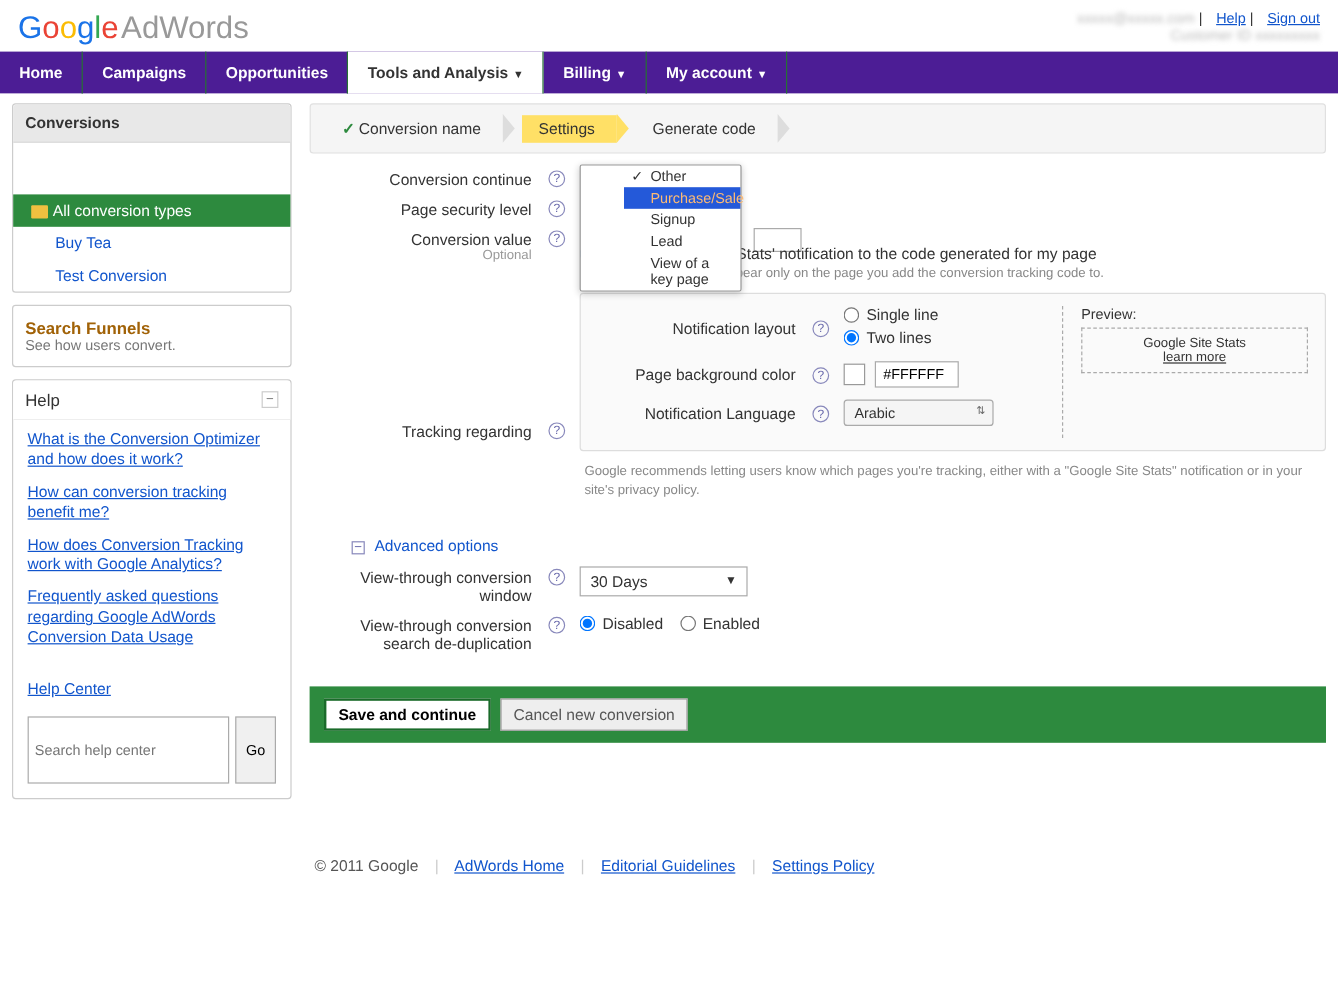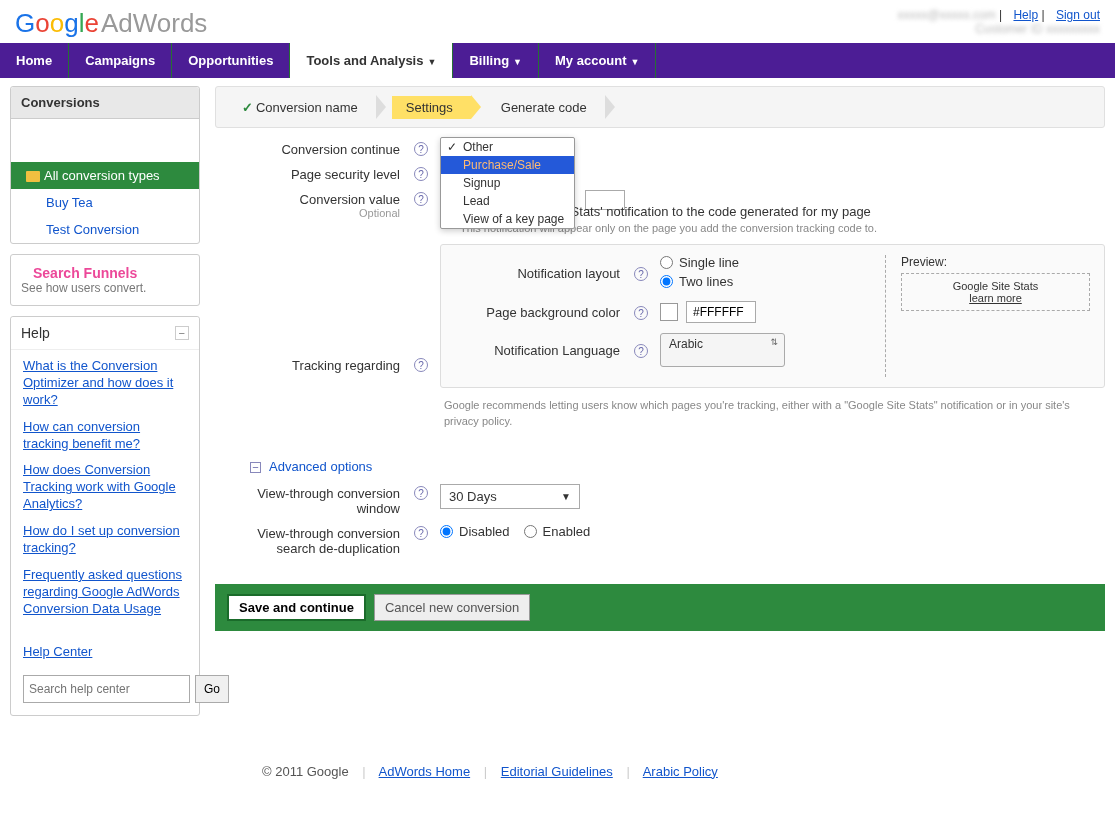--- a/index.html
+++ b/index.html
@@ -11,68 +11,68 @@
 .logo .g2 { color: #1a73e8; } .logo .l { color: #34a853; } .logo .e { color: #ea4335; }
 .logo .adwords { color: #999; font-weight: normal; margin-left: 2px; }
 .header-right { text-align: right; font-size: 12px; }
 .header-right a { color: #1155cc; text-decoration: underline; margin-left: 8px; }
 .blurred { color: #bbb; filter: blur(2px); }
 .main-nav { background: #4c1d95; display: flex; padding: 0; }
 .main-nav .tab { color: #fff; padding: 10px 16px; font-weight: bold; font-size: 13px; cursor: pointer; border-right: 1px solid #267035; }
 .main-nav .tab.active { background: #fff; color: #333; border-top: 0; }
 .main-nav .tab .arrow { font-size: 9px; margin-left: 4px; }
 .content-wrap { display: flex; padding: 8px 10px; gap: 15px; background: #fff; }
-.sidebar { width: 190px; flex-shrink: 0; }
+.sidebar { width: 233px; flex-shrink: 0; }
 .panel { border: 1px solid #ccc; border-radius: 3px; margin-bottom: 10px; background: #fff; }
 .panel-header { background: #e8e8e8; padding: 8px 10px; font-weight: bold; font-size: 13px; border-bottom: 1px solid #ccc; border-radius: 3px 3px 0 0; }
 .panel-body { padding: 0; margin-top: 43px; }
 .tree-item { padding: 6px 10px 6px 15px; cursor: pointer; color: #1155cc; }
 .tree-item.active { background: #2d8a3e; color: #fff; padding-left: 15px; }
 .tree-item.active .folder-icon { display: inline-block; width: 14px; height: 11px; background: #f0c040; margin-right: 4px; vertical-align: middle; border-radius: 1px; }
 .tree-sub { padding-left: 35px; }
 .panel-funnels { padding: 10px; }
-.panel-funnels .title { color: #ec4899; font-weight: bold; font-size: 14px; margin-left: 12px; }
+.panel-funnels .title { color: #a16207; font-weight: bold; font-size: 14px; }
 .panel-funnels .sub { color: #777; font-size: 12px; }
 .panel-help { }
 .panel-help .panel-header { background: #fff; border-bottom: 1px solid #eee; display: flex; justify-content: space-between; align-items: center; font-weight: normal; font-size: 14px; }
 .panel-help .collapse { cursor: pointer; font-size: 11px; color: #777; border: 1px solid #ccc; padding: 0 3px; }
 .help-links { padding: 8px 12px; }
 .help-links a { display: block; color: #1155cc; margin-bottom: 10px; line-height: 1.3; }
 .help-center-link { padding: 8px 12px; }
 .help-center-link a { color: #1155cc; }
 .help-search { padding: 8px 12px 12px; display: flex; gap: 5px; }
-.help-search input { flex: 1; border: 1px solid #aaa; padding: 6px 5px; font-size: 12px; }
+.help-search input { flex: 1; border: 1px solid #aaa; padding: 20px 5px; font-size: 12px; }
 .help-search button { border: 1px solid #aaa; background: #f0f0f0; padding: 3px 8px; cursor: pointer; font-size: 12px; }
 .main { flex: 1; }
 .breadcrumb-bar { background: #f5f5f5; border: 1px solid #e0e0e0; border-radius: 3px; padding: 8px 12px; margin-bottom: 10px; display: flex; align-items: center; position: relative; }
 .bc-step { display: inline-flex; align-items: center; padding: 4px 18px 4px 14px; position: relative; font-size: 13px; }
 .bc-step.done .check { color: #2d8a3e; font-weight: bold; margin-right: 3px; }
 .bc-step.active { background: #ffe066; }
 .bc-arrow { width: 0; height: 0; border-top: 12px solid transparent; border-bottom: 12px solid transparent; border-left: 10px solid #ffe066; margin-right: 6px; }
 .bc-arrow.grey { border-left-color: #ddd; }
 .form-area { padding: 2px 0 20px; position: relative; }
 .form-row { display: flex; align-items: flex-start; margin-bottom: 8px; }
 .form-label { width: 195px; text-align: right; padding-right: 10px; padding-top: 2px; font-size: 13px; }
 .form-label .optional { display: block; color: #999; font-size: 11px; }
 .help-icon { display: inline-block; width: 14px; height: 14px; border: 1px solid #88b; border-radius: 50%; color: #66a; font-size: 10px; text-align: center; line-height: 13px; margin-left: 4px; margin-right: 12px; flex-shrink: 0; margin-top: 2px; }
 .form-content { flex: 1; position: relative; }
-.dropdown-open { position: absolute; top: -3px; left: 0; background: #fff; border: 1px solid #999; border-radius: 2px; box-shadow: 0 2px 6px rgba(0,0,0,.2); z-index: 100; width: 135px; font-size: 12px; }
+.dropdown-open { position: absolute; top: -3px; left: 0; background: #fff; border: 1px solid #999; border-radius: 2px; box-shadow: 0 2px 6px rgba(0,0,0,.2); z-index: 100; width: 135px; font-size: 12px; padding-left: 36px; }
 .dropdown-open .opt { padding: 2px 8px 2px 22px; cursor: pointer; position: relative; }
 .dropdown-open .opt.selected::before { content: "✓"; position: absolute; left: 6px; }
 .dropdown-open .opt.highlight { background: #2459d9; color: #fdba74; }
 .radio-row { display: flex; align-items: center; gap: 6px; margin-bottom: 2px; }
 .radio-row input { margin: 0; }
 .notification-box { border: 1px solid #ddd; background: #fafafa; border-radius: 3px; margin: 6px 0 10px; padding: 10px 14px; display: flex; gap: 20px; }
 .notif-left { flex: 1; }
 .notif-row { display: flex; align-items: center; margin-bottom: 10px; }
 .notif-label { width: 175px; text-align: right; padding-right: 10px; font-size: 13px; }
 .notif-content { display: flex; align-items: center; gap: 8px; flex-wrap: wrap; }
 .color-swatch { width: 18px; height: 18px; border: 1px solid #999; background: #fff; display: inline-block; }
 .color-text { border: 1px solid #aaa; padding: 3px 6px; font-size: 12px; width: 70px; }
-.lang-select { border: 1px solid #aaa; border-radius: 3px; padding: 3px 20px 15px 8px; font-size: 12px; background: #f5f5f5; width: 125px; position: relative; }
+.lang-select { border: 1px solid #aaa; border-radius: 3px; padding: 3px 20px 3px 8px; font-size: 12px; background: #f5f5f5; width: 125px; position: relative; }
 .lang-select::after { content: "⇅"; position: absolute; right: 6px; font-size: 9px; color: #666; }
 .preview-box { border-left: 1px dashed #aaa; padding-left: 15px; width: 205px; }
 .preview-box .preview-title { font-size: 12px; margin-bottom: 4px; }
 .preview-inner { border: 1px dashed #aaa; padding: 6px 10px; text-align: center; font-size: 11px; }
 .preview-inner a { text-decoration: underline; color: #333; display: block; }
 .note-text { color: #888; font-size: 11px; margin-left: 4px; line-height: 1.4; }
 .advanced { margin-top: 30px; }
 .advanced-header { color: #1155cc; cursor: pointer; margin-left: 35px; font-size: 13px; }
 .advanced-header .toggle { display: inline-block; border: 1px solid #88b; color: #66a; font-size: 11px; width: 11px; height: 11px; line-height: 9px; text-align: center; margin-right: 8px; }
 .vtc-select { border: 1px solid #aaa; padding: 4px 8px; width: 140px; display: inline-flex; justify-content: space-between; align-items: center; background: #fff; }
@@ -133,21 +133,20 @@
 
       <div class="panel panel-help">
         <div class="panel-header">
           <span>Help</span>
           <span class="collapse">−</span>
         </div>
         <div class="help-links">
           <a href="#">What is the Conversion Optimizer and how does it work?</a>
           <a href="#">How can conversion tracking benefit me?</a>
           <a href="#">How does Conversion Tracking work with Google Analytics?</a>
-          <a href="#">How do I set up conversion tracking?</a>
           <a href="#">Frequently asked questions regarding Google AdWords Conversion Data Usage</a>
         </div>
         <div class="help-center-link"><a href="#">Help Center</a></div>
         <div class="help-search">
           <input type="text" placeholder="Search help center" style="">
           <button>Go</button>
         </div>
       </div>
     </div>
 
@@ -280,15 +279,15 @@
     </div>
   </div>
 
   <div class="footer">
     <span>© 2011 Google</span>
     <span class="sep">|</span>
     <a href="#">AdWords Home</a>
     <span class="sep">|</span>
     <a href="#">Editorial Guidelines</a>
     <span class="sep">|</span>
-    <a href="#">Arabic Policy</a>
+    <a href="#">Settings Policy</a>
   </div>
 </div>
 
 </body></html>

